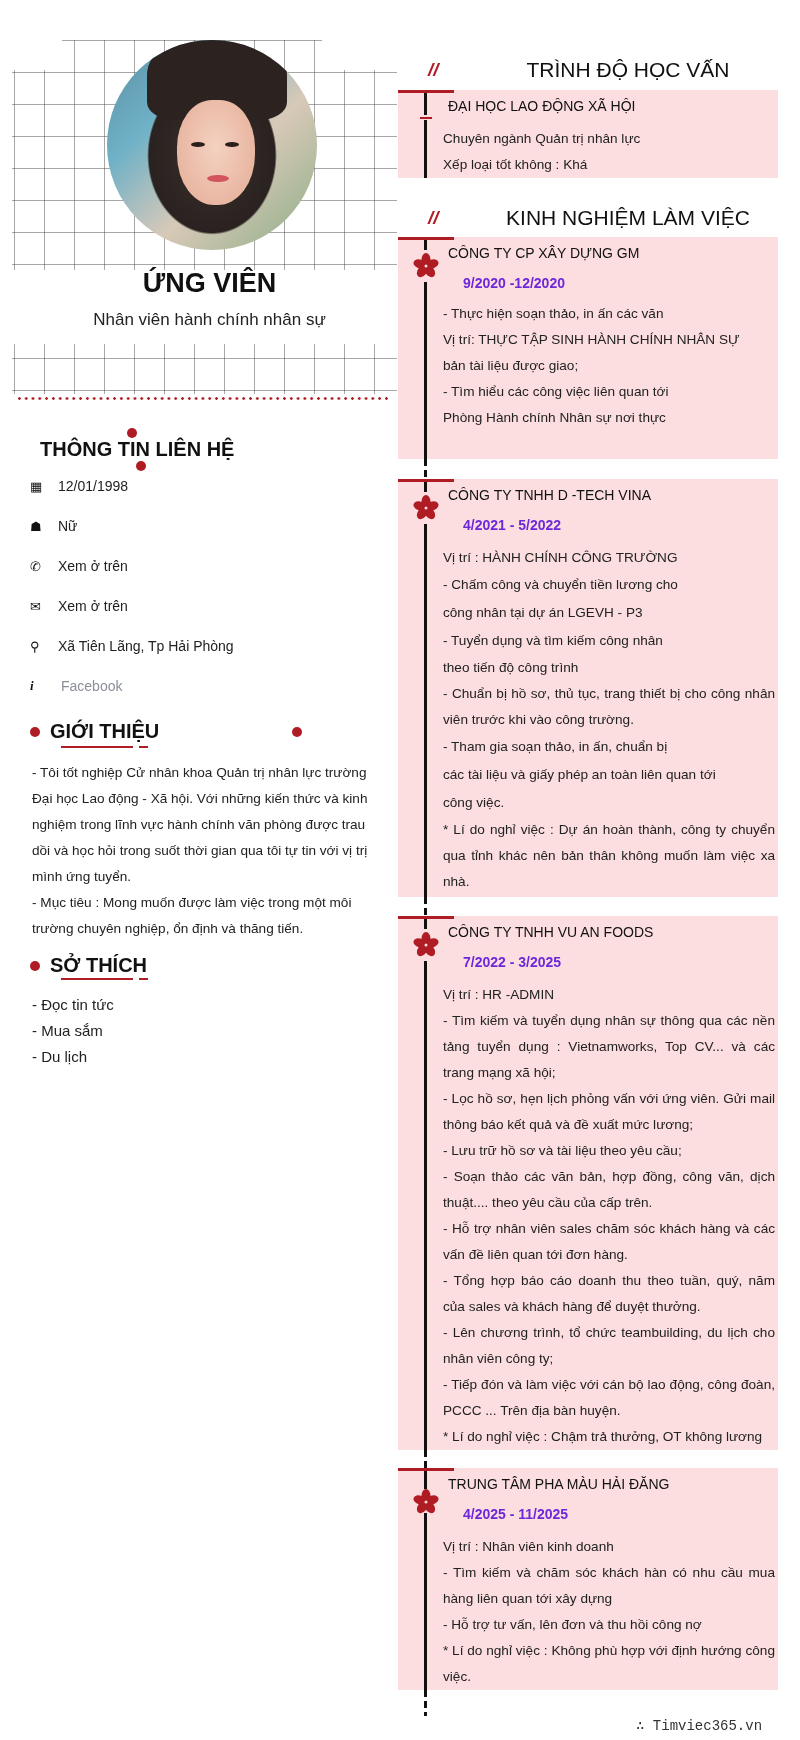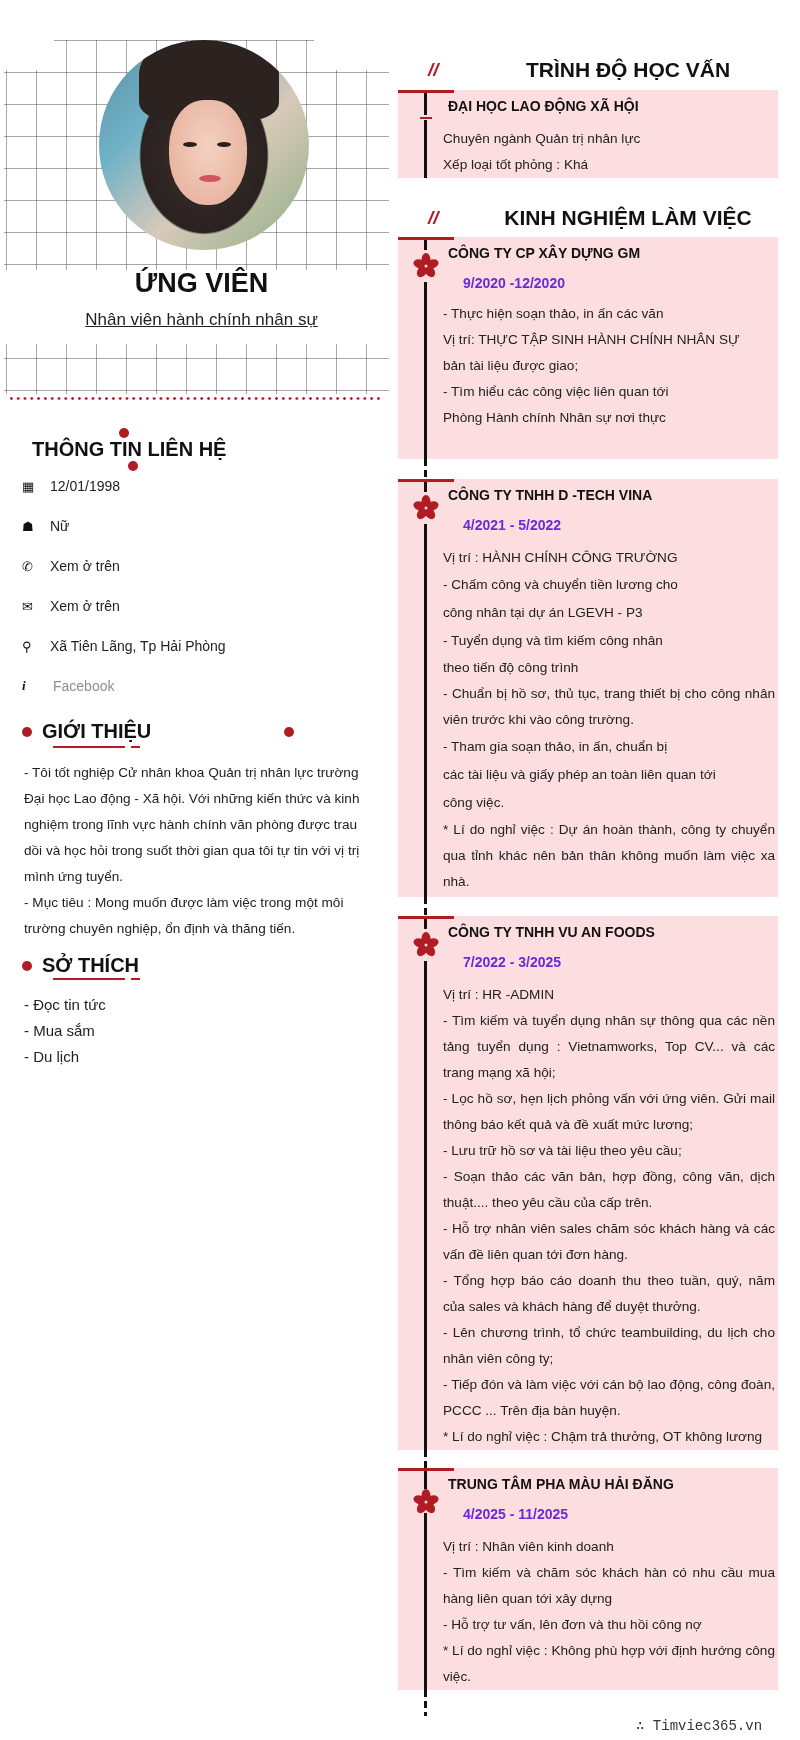--- a/index.html
+++ b/index.html
@@ -1,20 +1,20 @@
 <!DOCTYPE html>
 <html><head>
 <meta charset="utf-8">
 <style>
   * { box-sizing: border-box; margin: 0; padding: 0; }
   html, body { width: 800px; height: 1740px; background: #ffffff; overflow: hidden; }
   body { position: relative; font-family: "Liberation Sans", sans-serif; color: #222; }
 
   
-  .left { position: absolute; left: 4px; top: 0; width: 395px; height: 1500px; padding-left: 39px; }
+  .left { position: absolute; left: 12px; top: 0; width: 395px; height: 1500px; padding-left: 39px; }
 
   .grid-top {
     position: absolute; left: 0; top: 40px; width: 385px; height: 230px;
     background-image:
       linear-gradient(to right, rgba(60,60,60,0.45) 1px, transparent 1px),
       linear-gradient(to bottom, rgba(60,60,60,0.45) 1px, transparent 1px);
     background-size: 30px 32px;
     background-position: 2px 0px;
   }
   .grid-top-mask-l { position: absolute; left: 0; top: 40px; width: 50px; height: 30px; background: #fff; }
@@ -47,44 +47,44 @@
   }
   .avatar .lips { position: absolute; left: 100px; top: 135px; width: 22px; height: 7px; border-radius: 50%; background: #d2545e; }
   .avatar .eye1, .avatar .eye2 { position: absolute; top: 102px; width: 14px; height: 5px; border-radius: 50%; background: #2b1f1c; }
   .avatar .eye1 { left: 84px; } .avatar .eye2 { left: 118px; }
   .avatar .hair {
     position: absolute; left: 40px; top: -10px; width: 140px; height: 90px; border-radius: 50% 50% 20% 20%;
     background: #2c2321;
   }
 
   .name { position: absolute; left: 0; width: 395px; top: 268px; text-align: center; font-size: 27px; font-weight: bold; color: #111; }
-  .title { position: absolute; left: 0; width: 395px; top: 310px; text-align: center; font-size: 17px; color: #222; text-decoration: underline; }
+  .title { position: absolute; left: 0; width: 395px; top: 310px; text-align: center; font-size: 17px; color: #222; }
 
   .sec-head { position: absolute; left: 18px; display: flex; align-items: center; }
   .dot { width: 10px; height: 10px; border-radius: 50%; background: #b01c24; display: inline-block; }
   .sec-head .label { font-size: 20px; font-weight: bold; color: #111; margin-left: 10px; }
 
   .contact-list { position: absolute; left: 18px; top: 466px; width: 360px; }
   .contact-row { display: flex; align-items: center; height: 40px; font-size: 14px; color: #222; }
   .contact-row .ic { width: 28px; font-size: 13px; color: #111; }
   .contact-row .muted { color: #8a8f98; margin-left: 3px; }
 
   .underline-deco { position: absolute; height: 2px; background: #b01c24; }
 
   .intro { position: absolute; left: 20px; top: 760px; width: 355px; font-size: 13.6px; line-height: 26px; color: #222; }
   .hobbies { position: absolute; left: 20px; top: 992px; width: 355px; font-size: 15px; line-height: 26px; color: #222; }
 
   
   .right-head { position: absolute; left: 428px; width: 360px; display: flex; align-items: center; }
   .right-head .slash { color: #b01c24; font-weight: bold; font-style: italic; font-size: 19px; width: 40px; }
-  .right-head .htxt { font-size: 21px; font-weight: bold; color: #111; flex: 1; text-align: center; }
+  .right-head .htxt { font-size: 21px; font-weight: normal; color: #111; flex: 1; text-align: center; }
 
   .card { position: absolute; left: 398px; width: 380px; background: #fcdee0; }
   .card .topbar { position: absolute; left: 0; top: 0; width: 56px; height: 3px; background: #b01c24; }
-  .card .company { position: absolute; left: 50px; font-size: 14px; font-weight: bold; color: #111; }
+  .card .company { position: absolute; left: 50px; font-size: 14px; font-weight: normal; color: #111; }
   .card .period { position: absolute; left: 65px; font-size: 14px; font-weight: bold; color: #6d28d9; }
   .card .body { position: absolute; left: 45px; width: 332px; font-size: 13.6px; color: #222; }
   .card .body p { line-height: 26px; }
   .card .body p.j { text-align: justify; text-align-last: left; }
 
   .vline { position: absolute; left: 424px; width: 3px; background: #111; }
   .dash { position: absolute; left: 424px; width: 3px; background-image: linear-gradient(to bottom, #111 0 7px, transparent 7px 11px); background-size: 3px 11px; }
 
   .flower { position: absolute; left: 413px; width: 26px; height: 26px; }
 
@@ -174,21 +174,21 @@
 <div class="right-head" style="top:58px;">
   <span class="slash">//</span>
   <span class="htxt">TRÌNH ĐỘ HỌC VẤN</span>
 </div>
 
 <div class="card" style="top:90px;height:88px;">
   <div class="topbar"></div>
   <div class="company" style="top:8px;">ĐẠI HỌC LAO ĐỘNG XÃ HỘI</div>
   <div class="body" style="top:36px;">
     <p>Chuyên ngành Quản trị nhân lực</p>
-    <p>Xếp loại tốt phỏng : Khá</p>
+    <p>Xếp loại tốt không : Khá</p>
   </div>
 </div>
 <div class="vline" style="top:93px;height:22px;"></div>
 <div class="vline" style="top:120px;height:58px;"></div>
 <div style="position:absolute;left:420px;top:117px;width:12px;height:2px;background:#b01c24;"></div>
 
 <div class="right-head" style="top:206px;">
   <span class="slash">//</span>
   <span class="htxt">KINH NGHIỆM LÀM VIỆC</span>
 </div>

